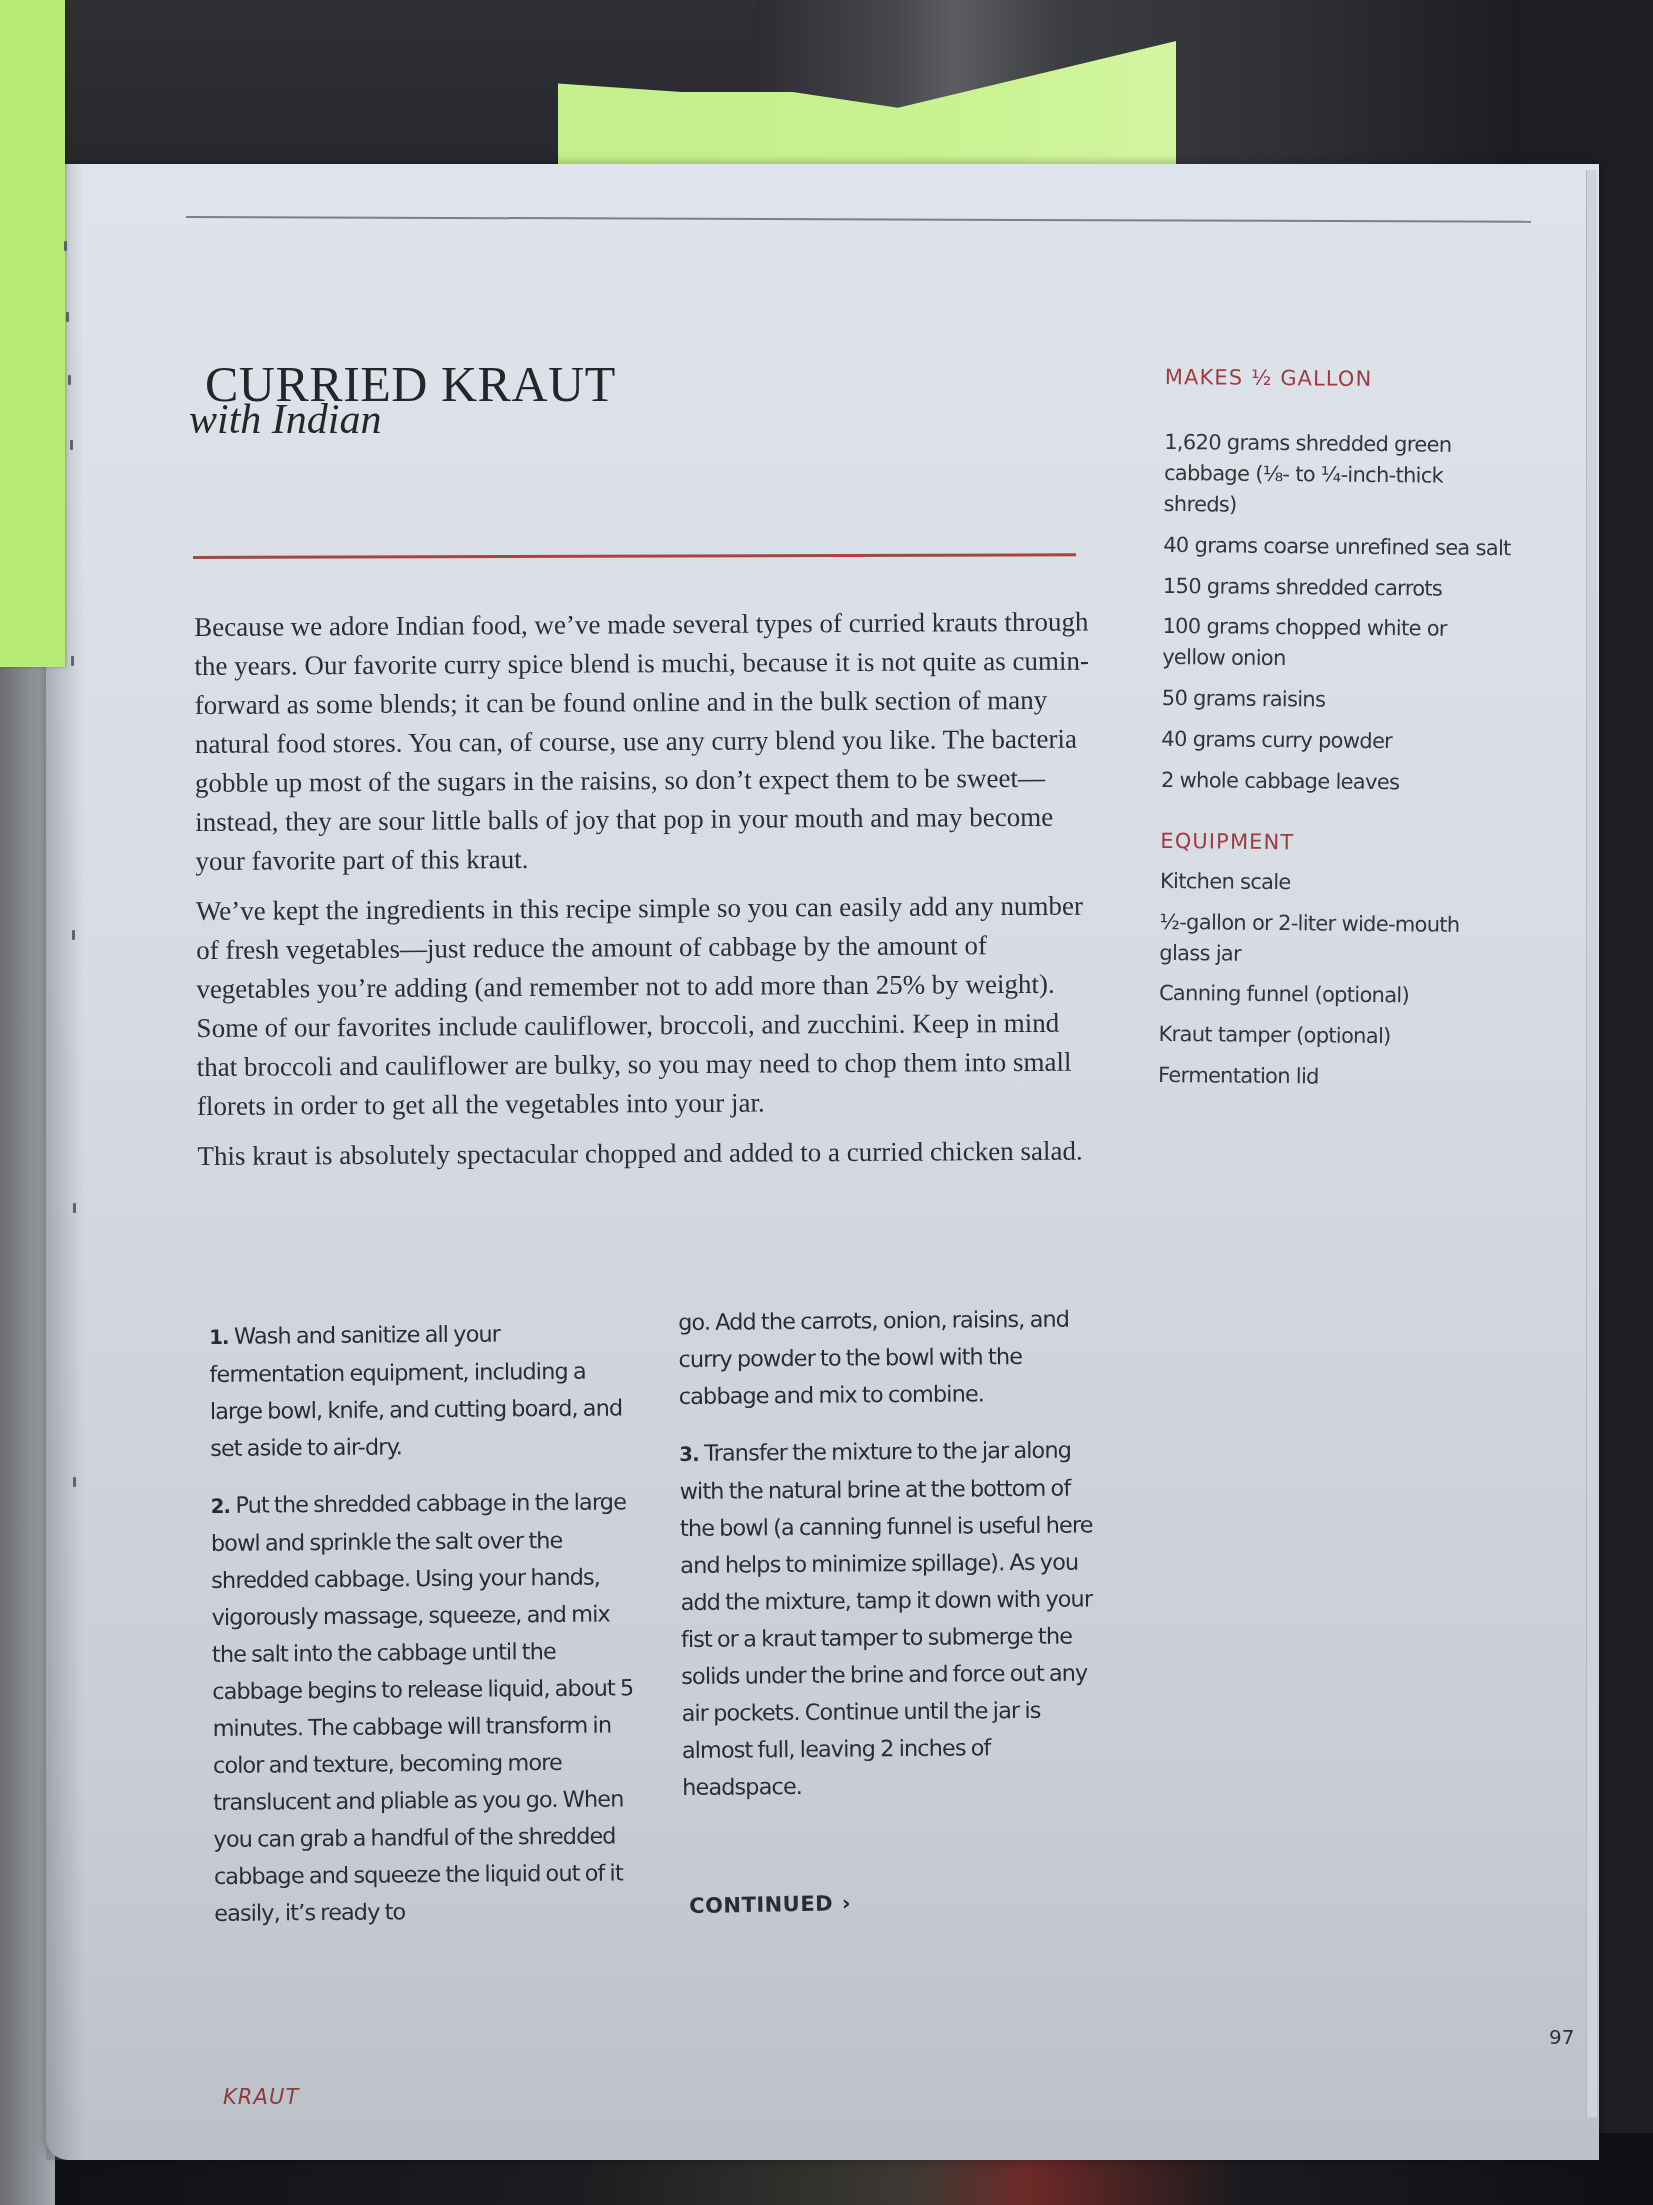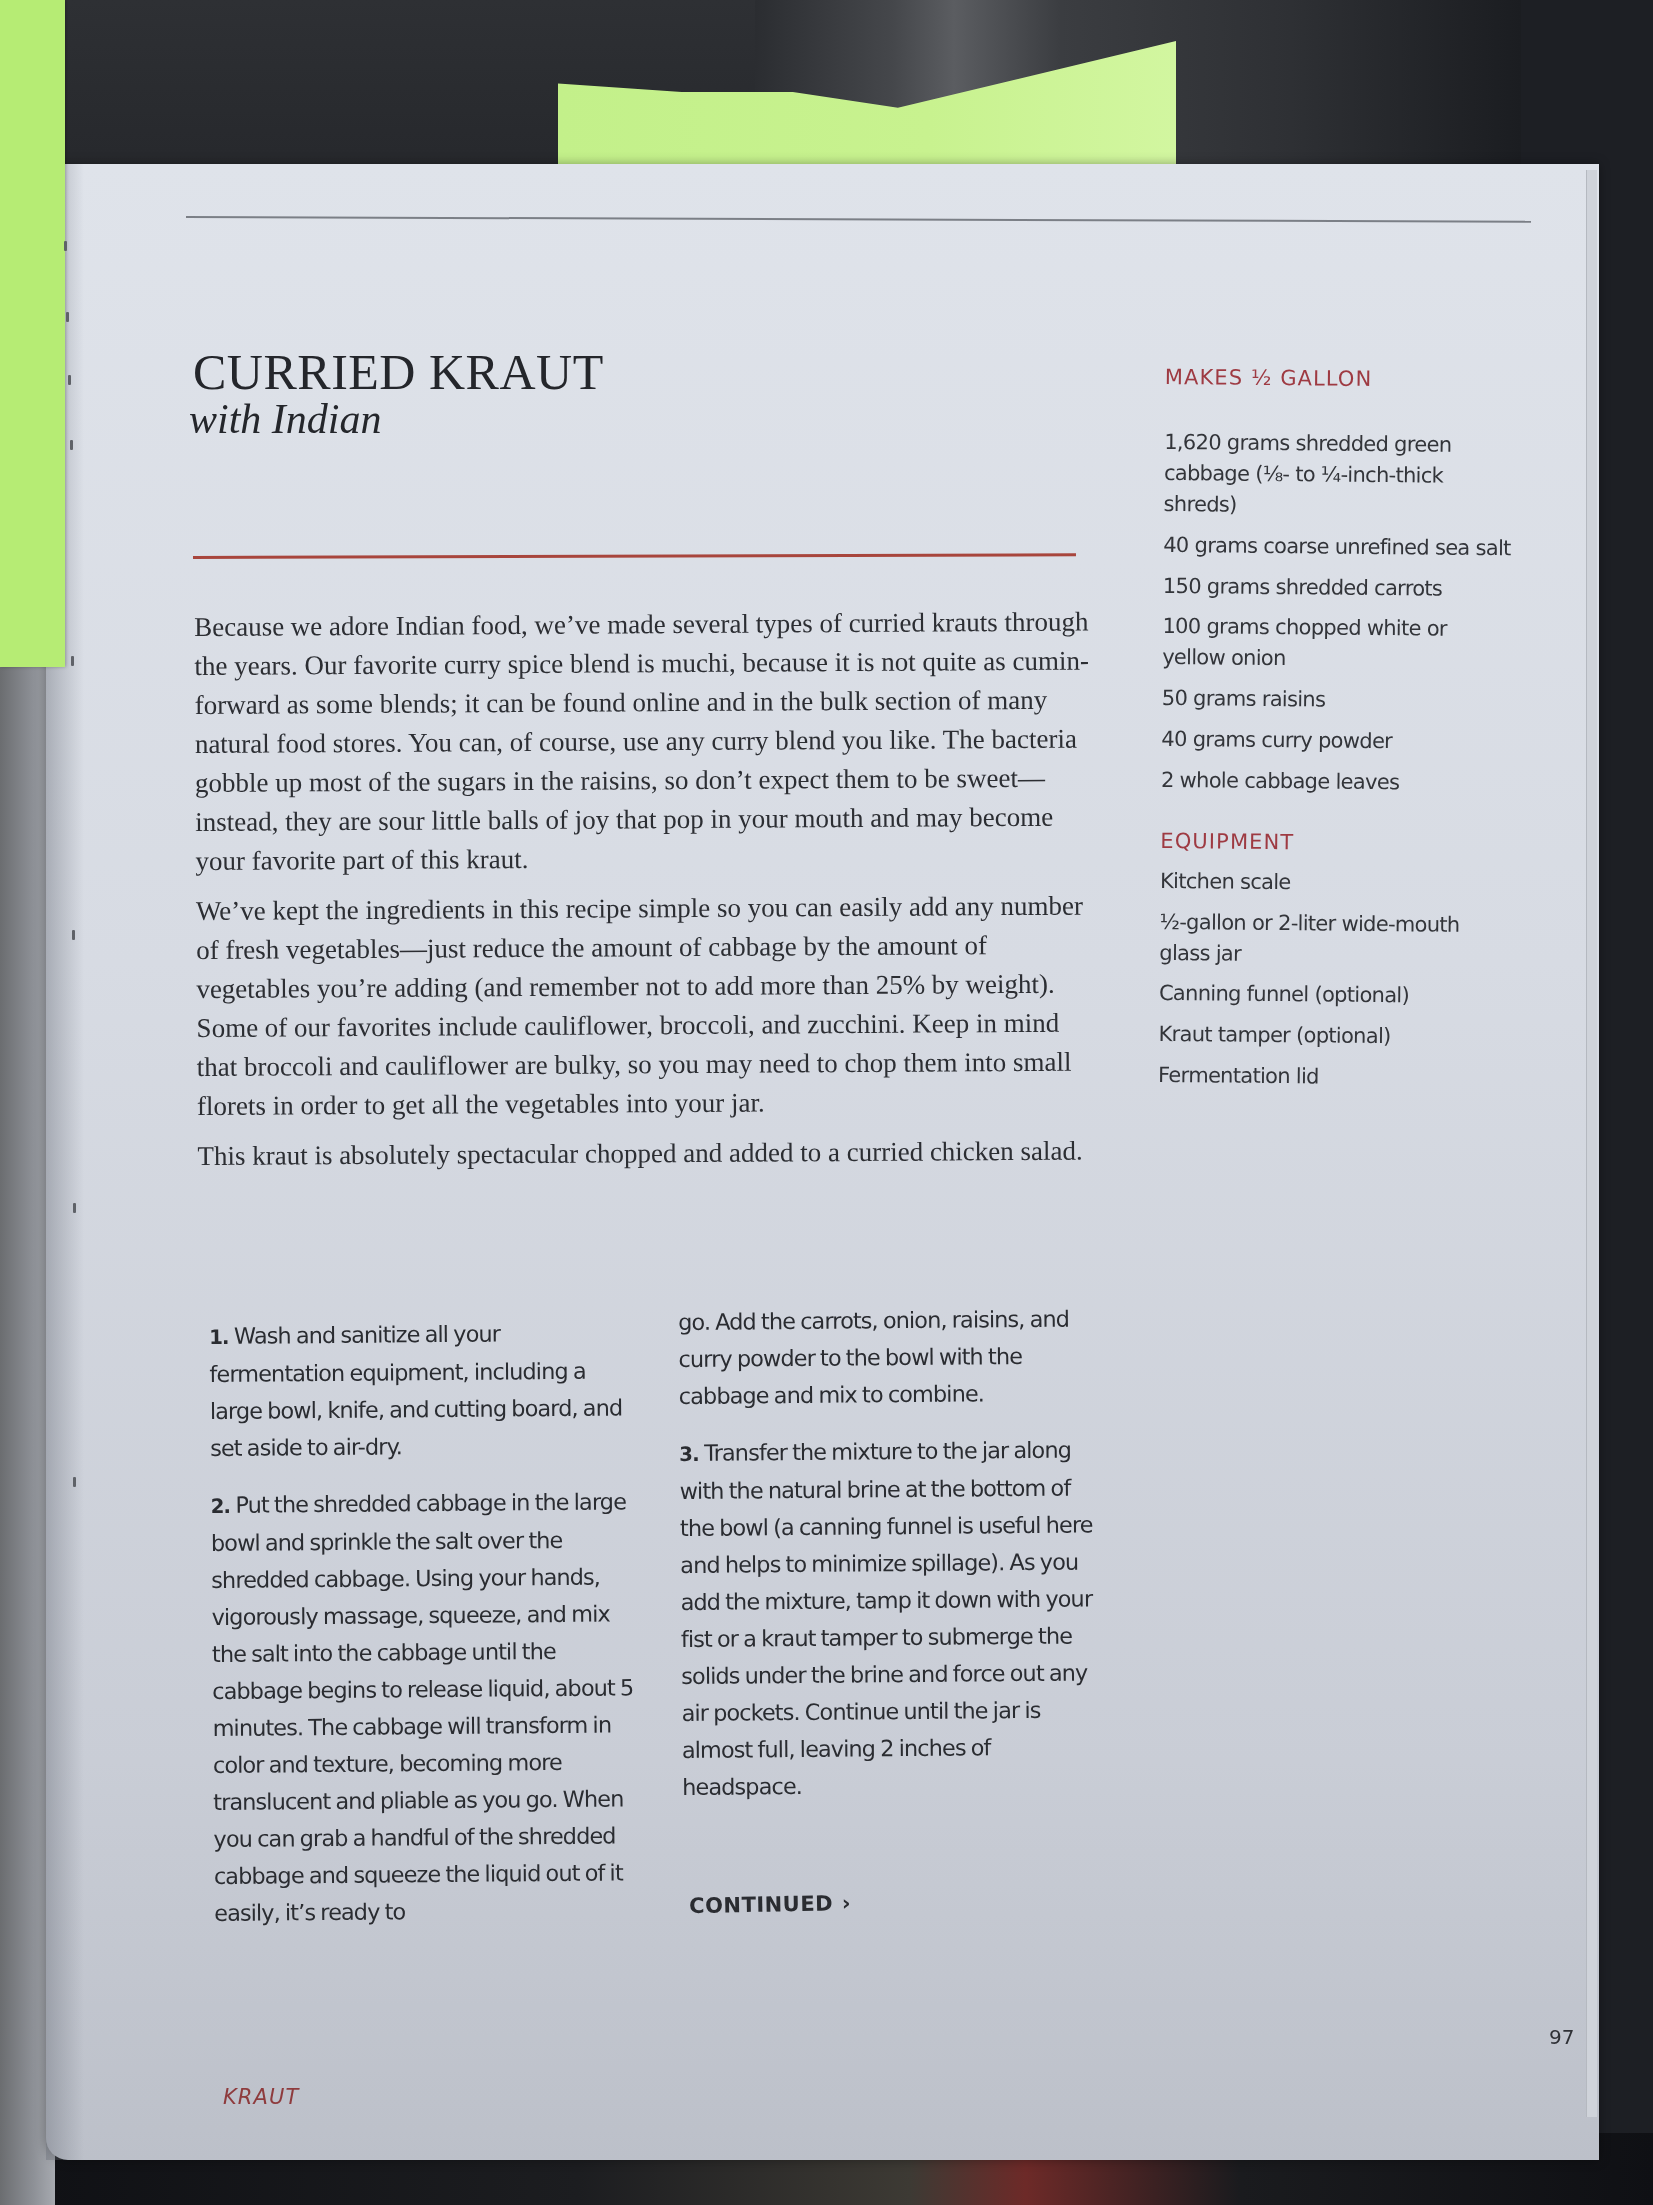--- a/index.html
+++ b/index.html
@@ -84,21 +84,21 @@
       transform-origin: left center;
     }
     
     .title {
       position: absolute;
       left: 189px; top: 339px;
       font-family: "Liberation Serif", serif;
       font-size: 50px;
       letter-spacing: 0.5px;
       color: #24262b;
-      margin: 4px;
+      margin: 16px;
       font-weight: normal;
     }
     .subtitle {
       position: absolute;
       left: 189px; top: 395px;
       font-family: "Liberation Serif", serif;
       font-style: italic;
       font-size: 42px;
       color: #24262b;
       margin: 0;

